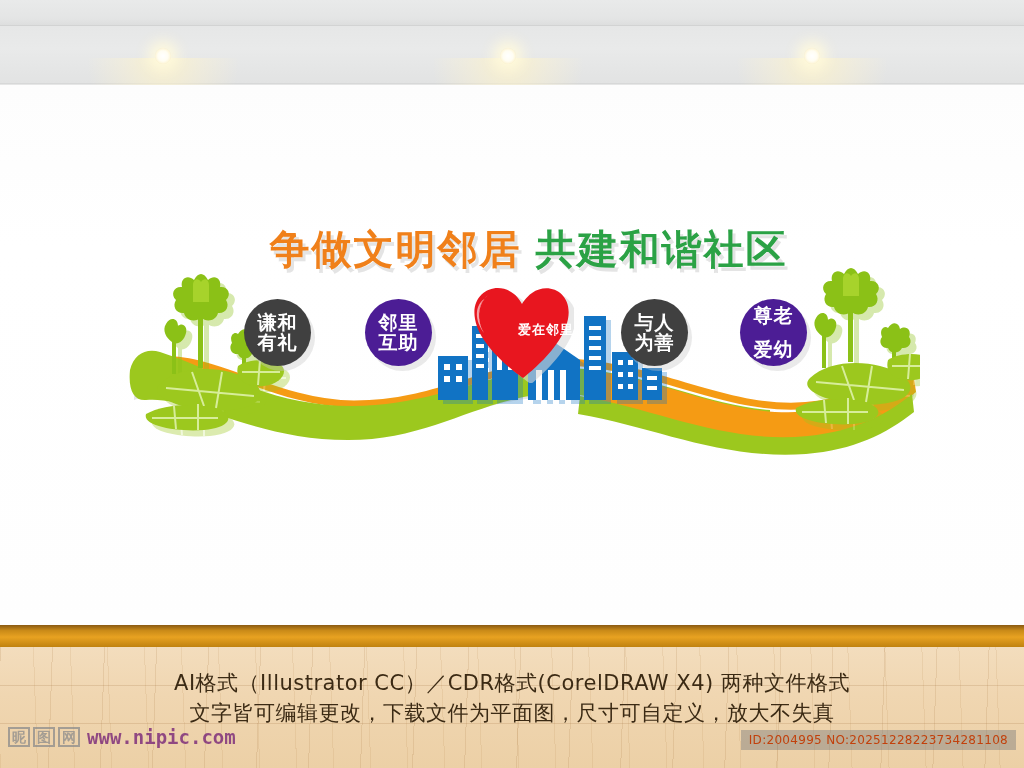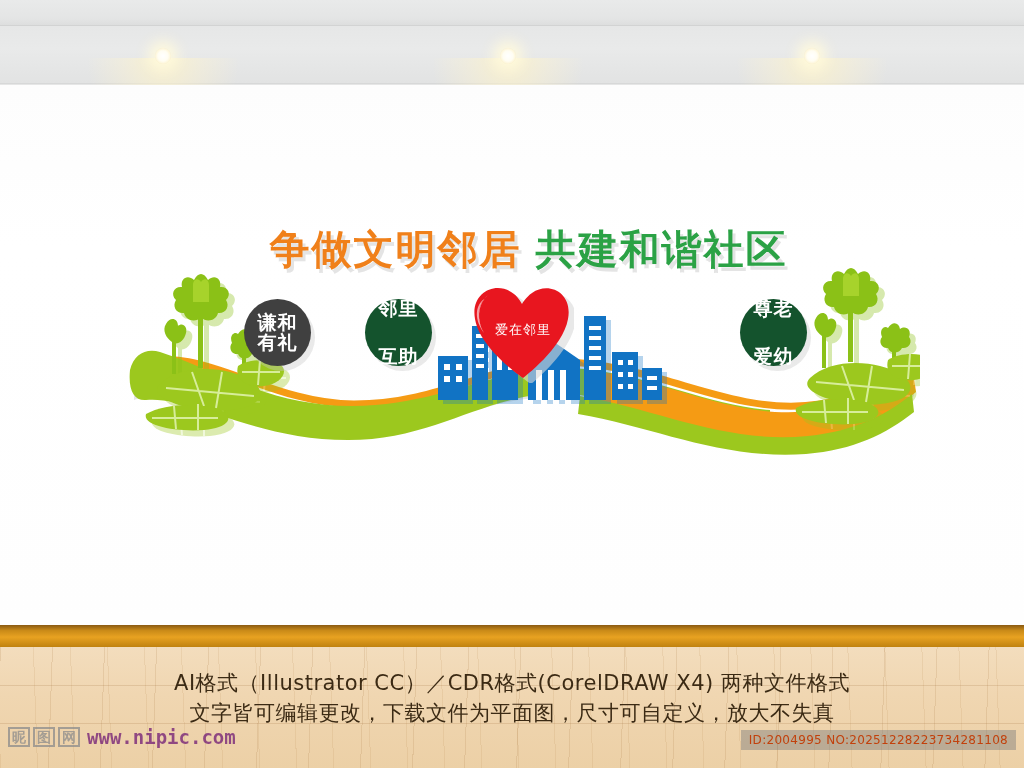--- a/index.html
+++ b/index.html
@@ -51,25 +51,25 @@
   .art svg { display:block; }
 
   
   .badge { position:absolute; border-radius:50%;
     display:flex; flex-direction:column; align-items:center; justify-content:center;
     color:#fff; font-weight:bold; letter-spacing:1px;
     box-shadow:4px 5px 0 rgba(200,200,200,.38);
     font-family:"DejaVu Sans","Liberation Sans",sans-serif; }
   .badge span { display:block; line-height:1.02; font-size:19px; }
   .badge.g { background:#404040;font-family:Liberation Serif, serif; }
-  .badge.o { background:#14532d;justify-content:space-between; }
+  .badge.o { background:#4c1d95; }
 
   .heart-wrap { position:absolute; left:472px; top:283px; width:102px; height:100px; }
-  .heart-text { position:absolute; left:0; top:38px; width:102px; text-align:center;
-    color:#fff; font-weight:normal; font-size:13px; letter-spacing:1px;
+  .heart-text { position:absolute; left:0; top:38px; width:102px; text-align:right;
+    color:#fff; font-weight:bold; font-size:13px; letter-spacing:1px;
     font-family:"DejaVu Sans","Liberation Sans",sans-serif; }
 
   
   .title { position:absolute; left:0; top:222px; width:1024px; text-align:center;
     font-family:"DejaVu Sans","Liberation Sans",sans-serif;
     font-weight:bold; font-size:40px; letter-spacing:2px; white-space:nowrap;padding-left:33px; }
   .title .t1 { color:#f0801a; text-shadow:3px 4px 0 rgba(205,205,205,.55); }
   .title .t2 { color:#2ba245; text-shadow:3px 4px 0 rgba(205,205,205,.55); }
 
   
@@ -251,20 +251,24 @@
   <div class="badge g" style="left:244px; top:299px; width:67px; height:67px;">
     <span>谦和</span>
     <span>有礼</span>
   </div>
 
   <div class="badge o" style="left:365px; top:299px; width:67px; height:67px;">
     <span>邻里</span>
     <span>互助</span>
   </div>
 
+  <div class="badge g" style="left:621px; top:299px; width:67px; height:67px;">
+    <span>与人</span>
+    <span>为善</span>
+  </div>
 
   <div class="badge o" style="left:740px; top:299px; width:67px; height:67px;gap:14px;">
     <span>尊老</span>
     <span>爱幼</span>
   </div>
 
   <div class="floor">
     <div class="baseboard"></div>
     <div class="planks"></div>
     <div class="plank-seam" style="top:60px;"></div>

